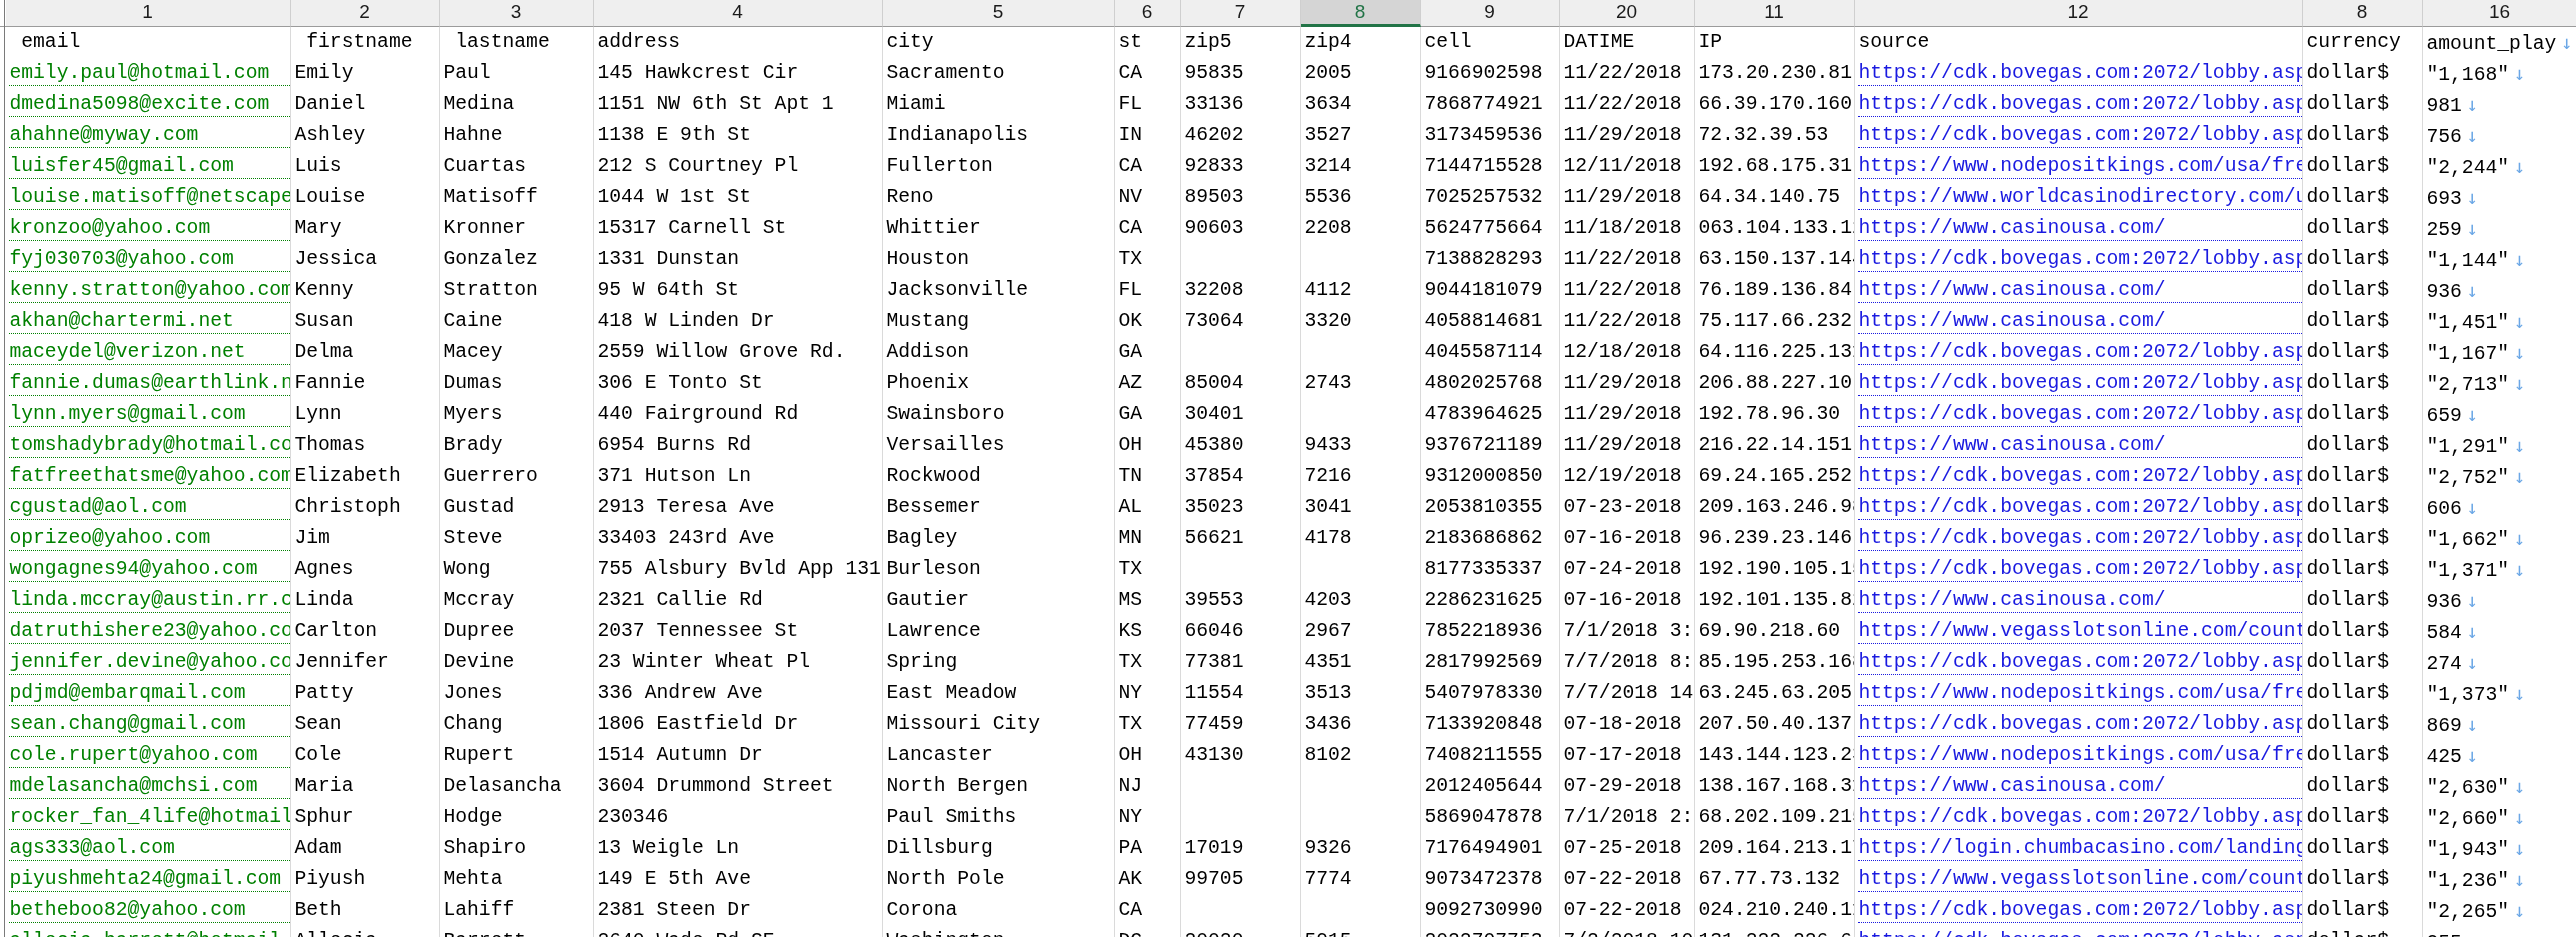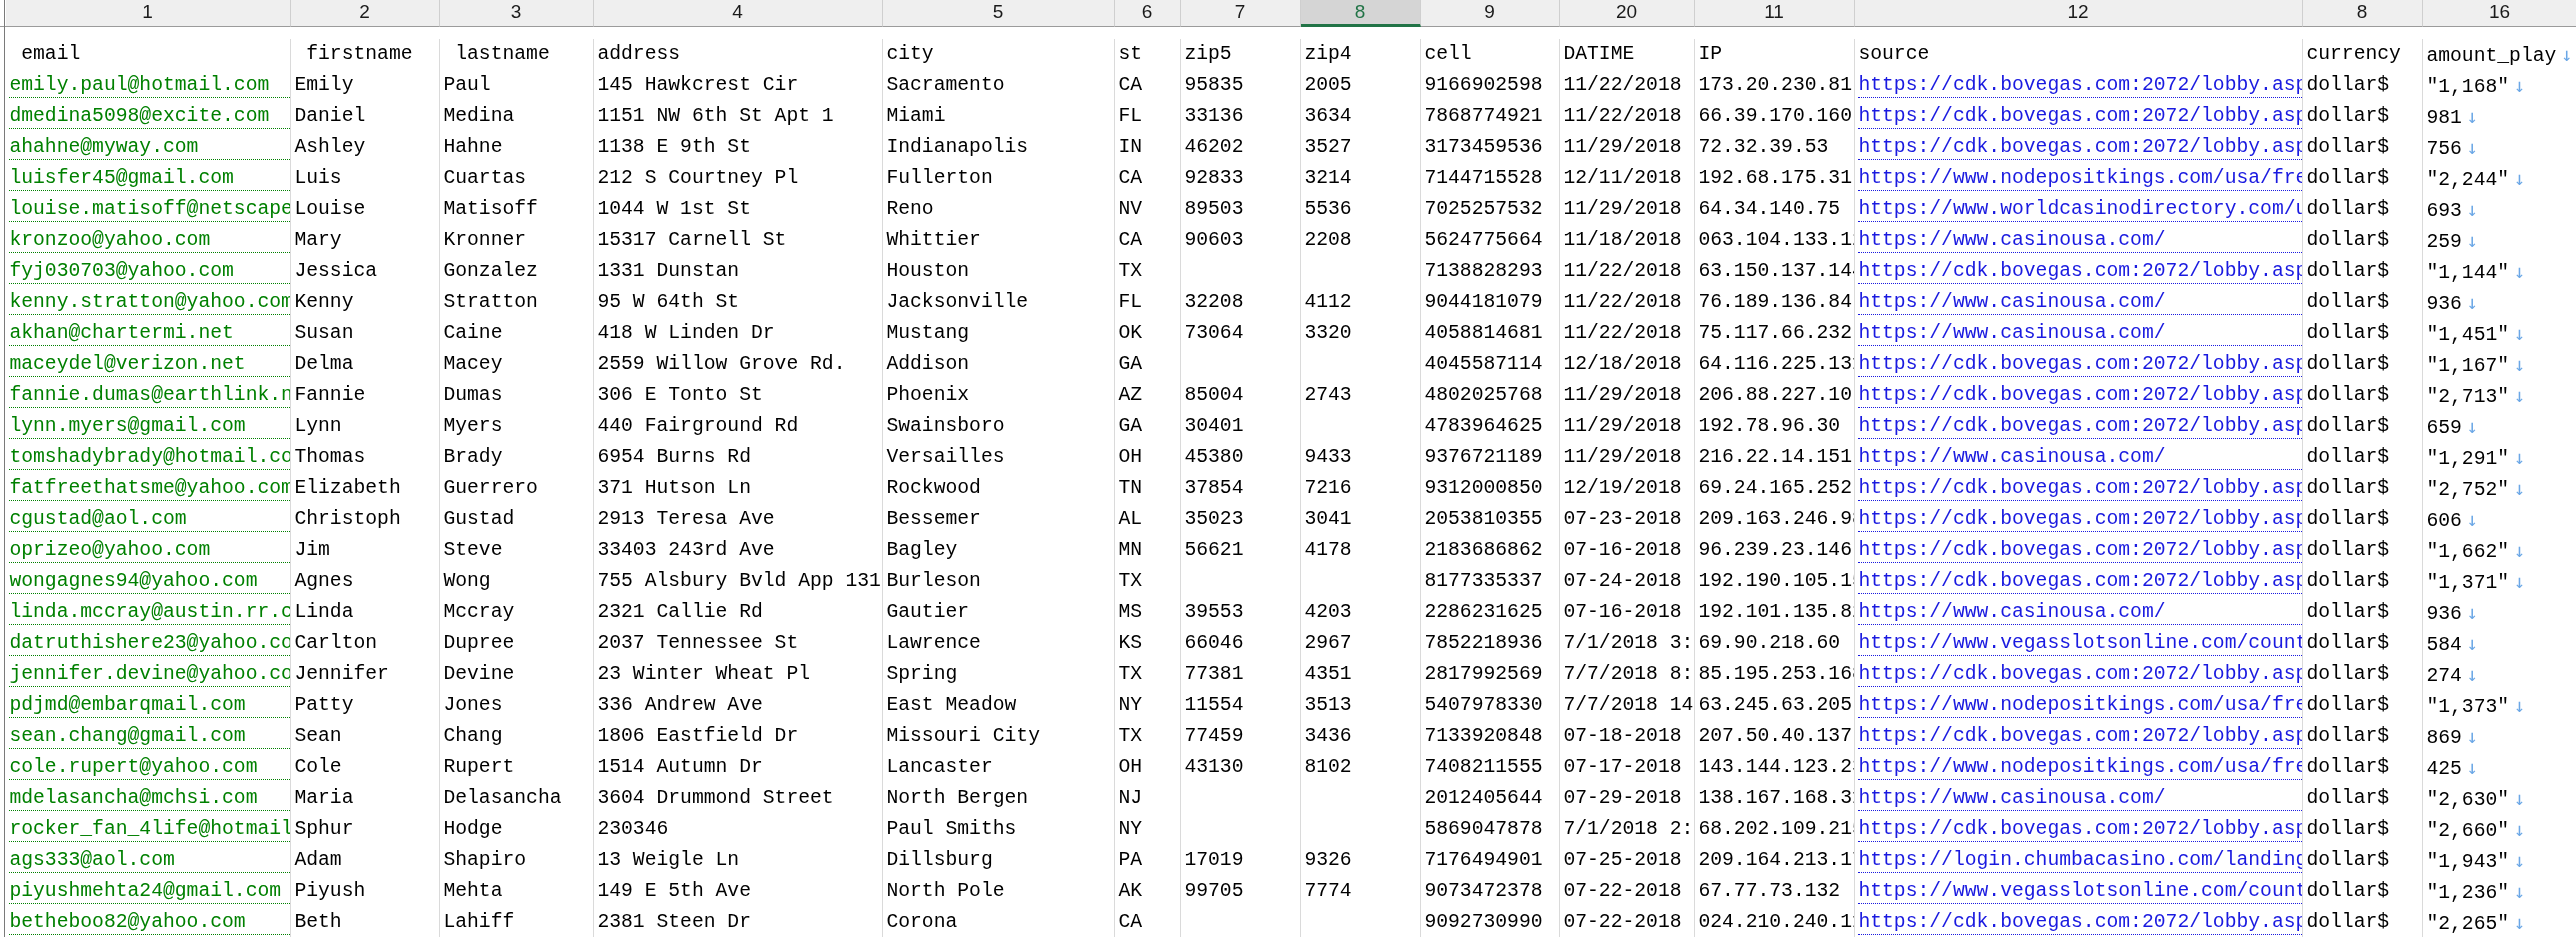--- a/index.html
+++ b/index.html
@@ -23,21 +23,21 @@
     font-family:"Liberation Sans",sans-serif;font-size:19px;color:#1a1a1a;
   }
   .hnum.sel{
     background:var(--c-selected_header_bg,#d5d5d5);
     color:var(--c-selected_column_accent,#217346);
     border-bottom:3.1px solid var(--c-selected_column_accent,#217346);
     line-height:23px;
   }
 
   
-  .bodyarea{position:absolute;left:0;top:27px;right:0;bottom:0;overflow:hidden;background:#fff;margin-top:12px;}
+  .bodyarea{position:absolute;left:0;top:27px;right:0;bottom:0;overflow:hidden;background:#fff;}
   .row{display:flex;height:31px;line-height:31px;font-size:19.7px;white-space:pre;padding-left:5.5px;}
   .cell{
     flex:none;box-sizing:border-box;position:relative;overflow:hidden;
     padding-left:3.9px;border-right:0.8px solid var(--c-grid_line,#dadada);
   }
   .c1{width:285px}.c2{width:149px}.c3{width:154px}.c4{width:289px}.c5{width:232px}
   .c6{width:66px}.c7{width:120px}.c8{width:120px}.c9{width:139px}.c10{width:135px}
   .c11{width:160px}.c12{width:448px}.c13{width:120px}.c14{width:154px;border-right:none}
 
   .t-green{color:var(--c-email_link,#008000);}

